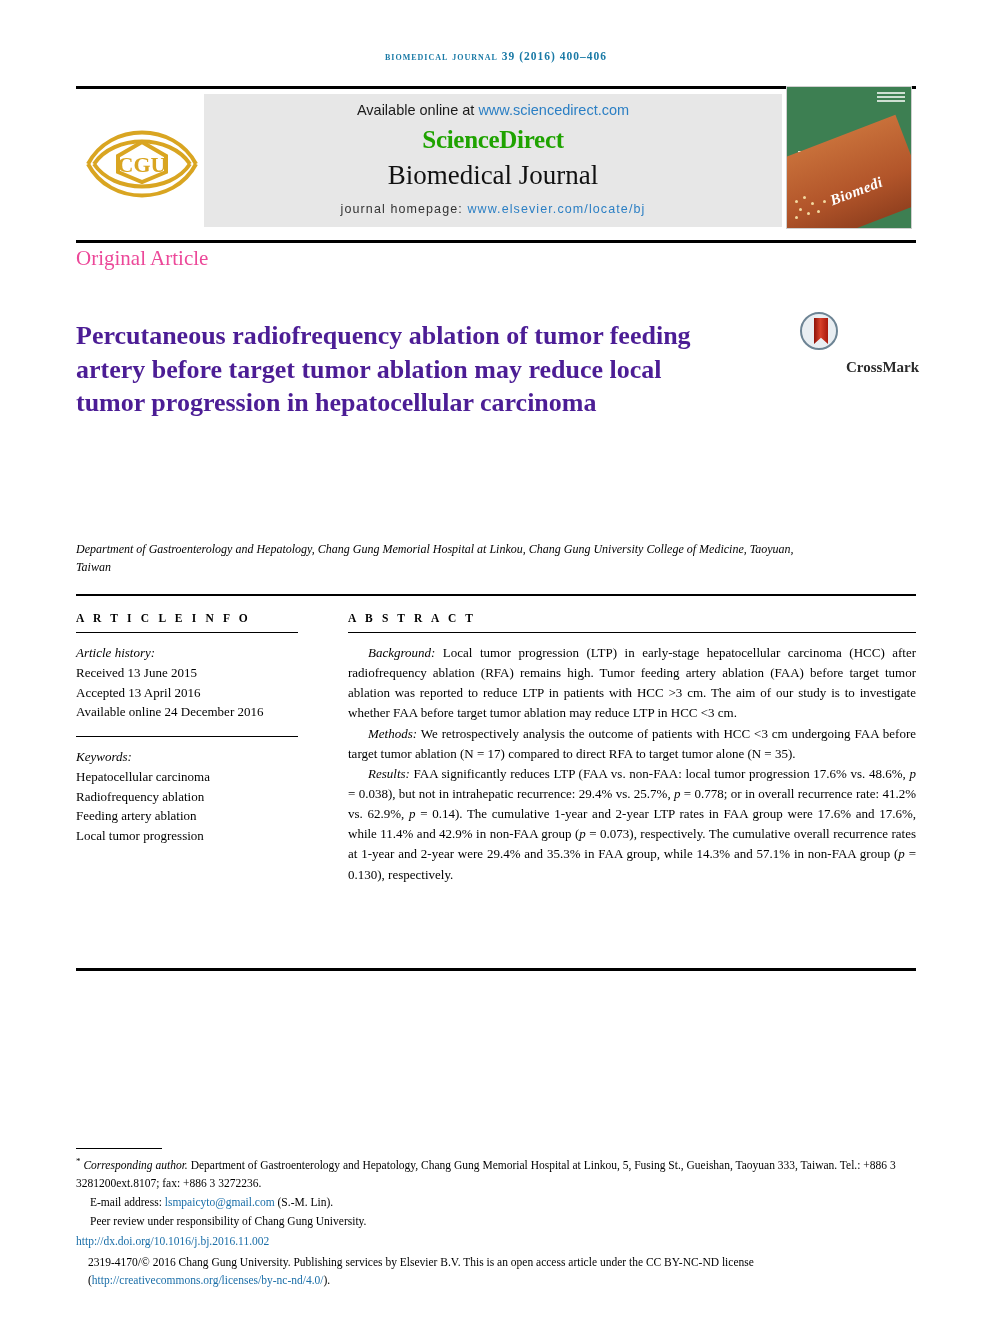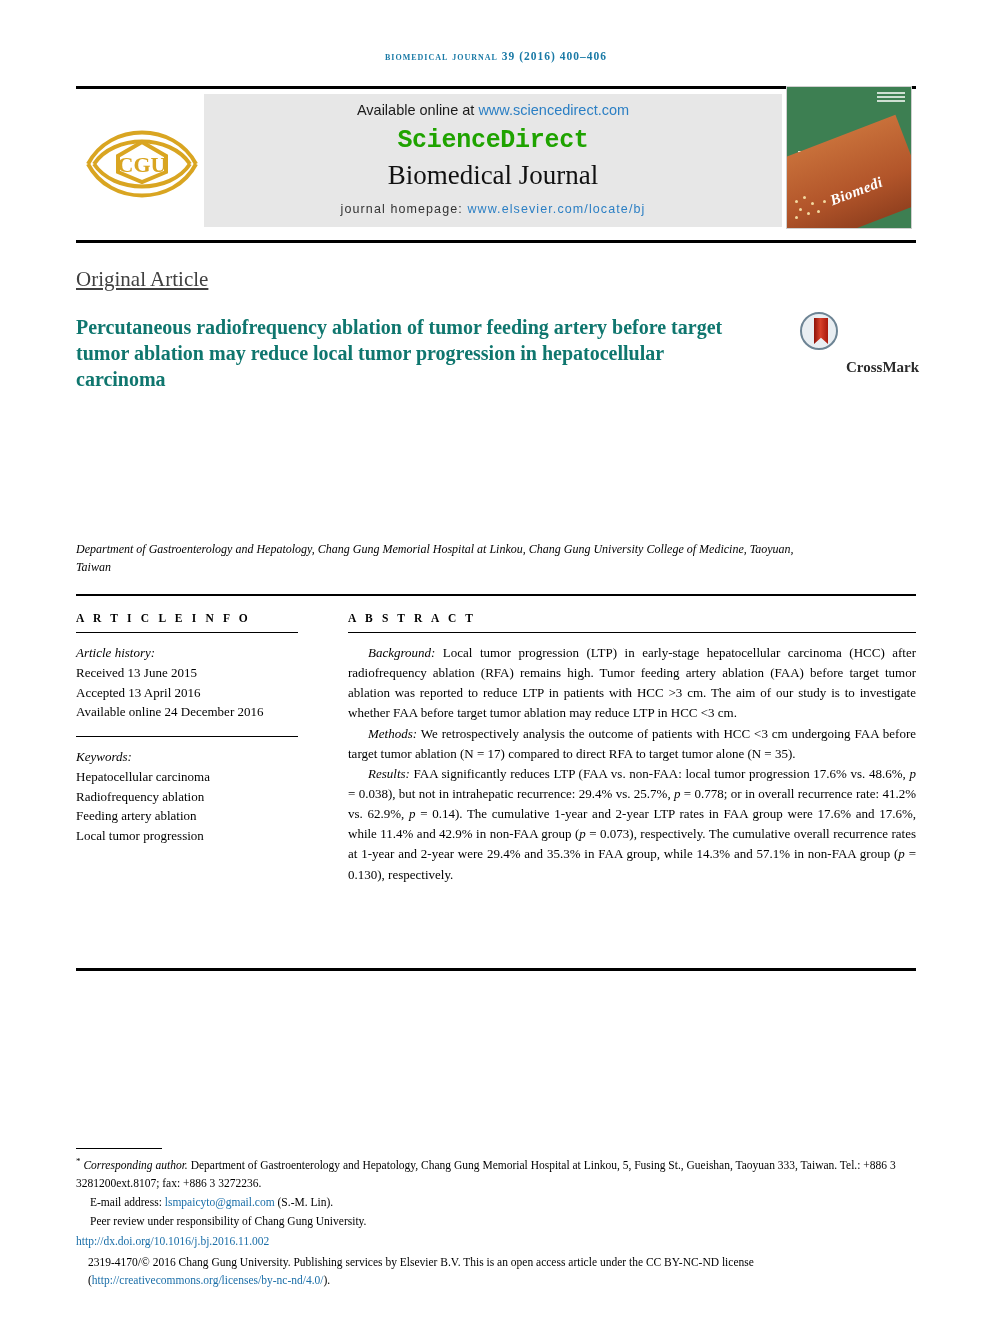--- a/index.html
+++ b/index.html
@@ -71,21 +71,21 @@
     font-family: "Liberation Sans", sans-serif;
     font-size: 14.5px;
     color: #1a1a1a;
   }
   .sd-avail .lnk { color: #2b7fc4; margin-top: 18px; }
   .sd-name {
     position: absolute;
     left: 0; top: 32px;
     width: 100%;
     text-align: center;
-    font-family: Liberation Mono, monospace;
+    font-family: Liberation Serif, serif;
     font-size: 25px;
     font-weight: bold;
     color: #1fa300;
     letter-spacing: -0.3px;
   }
   .sd-journal {
     position: absolute;
     left: 0; top: 66px;
     width: 100%;
     text-align: center;
@@ -169,35 +169,34 @@
     position: absolute;
     left: 76px; top: 240px;
     width: 840px;
     height: 3px;
     background: #000;
   }
 
   
   .article-type {
     position: absolute;
-    left: 76px; top: 267px;
+    left: 76px; top: 246px;
     font-size: 21px;
     font-family: "Liberation Serif", serif;
-    color: #404040;
-    text-decoration: underline;
+    color: #ec4899;
   }
   .title {
     position: absolute;
     left: 76px; top: 302px;
     width: 660px;
-    font-size: 20px;
+    font-size: 26px;
     font-weight: bold;
     line-height: 1.28;
     font-family: "Liberation Serif", serif;
-    color: #0f766e;
+    color: #4c1d95;
   }
 
   .crossmark {
     position: absolute;
     left: 800px; top: 312px;
     width: 112px; height: 40px;
   }
   .cm-circle {
     position: absolute;
     left: 0; top: 0;

